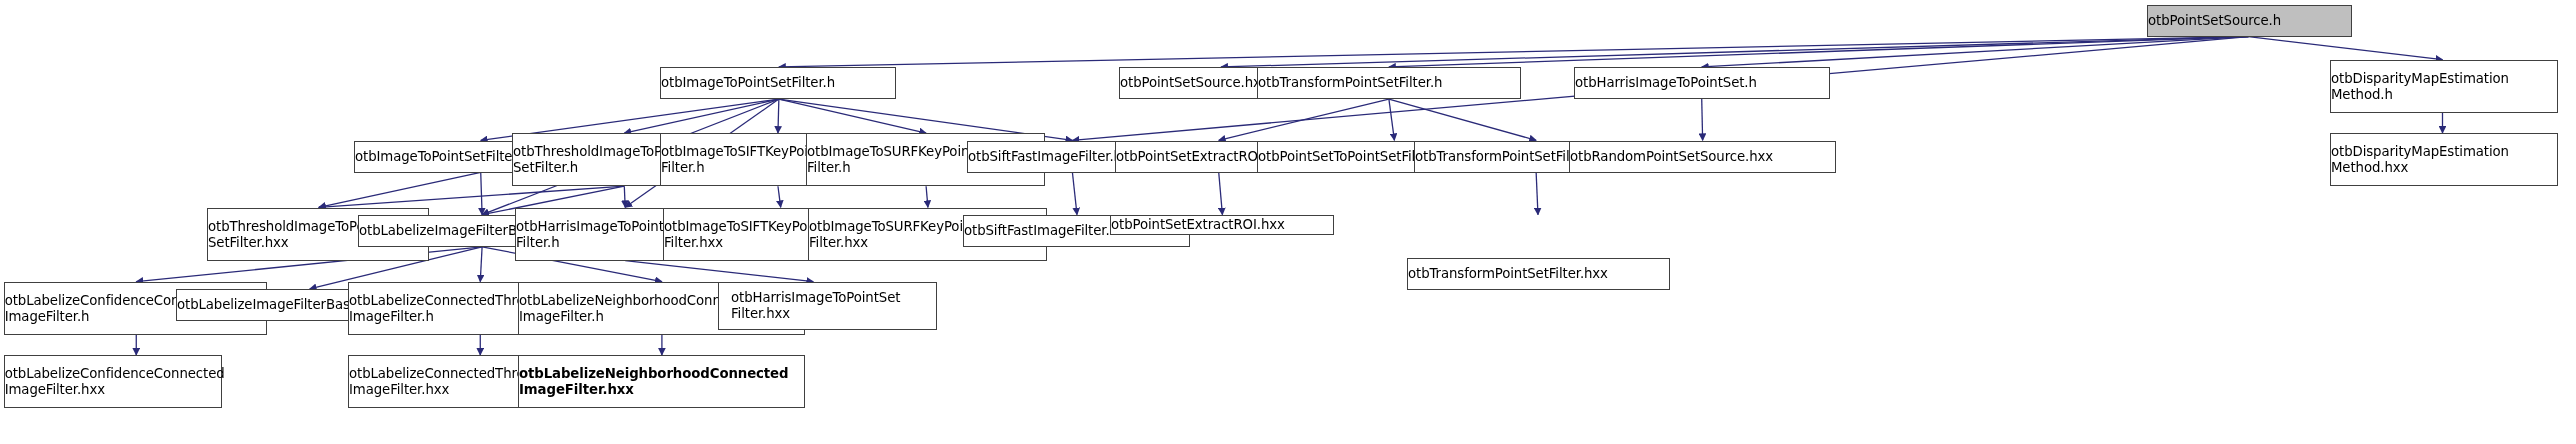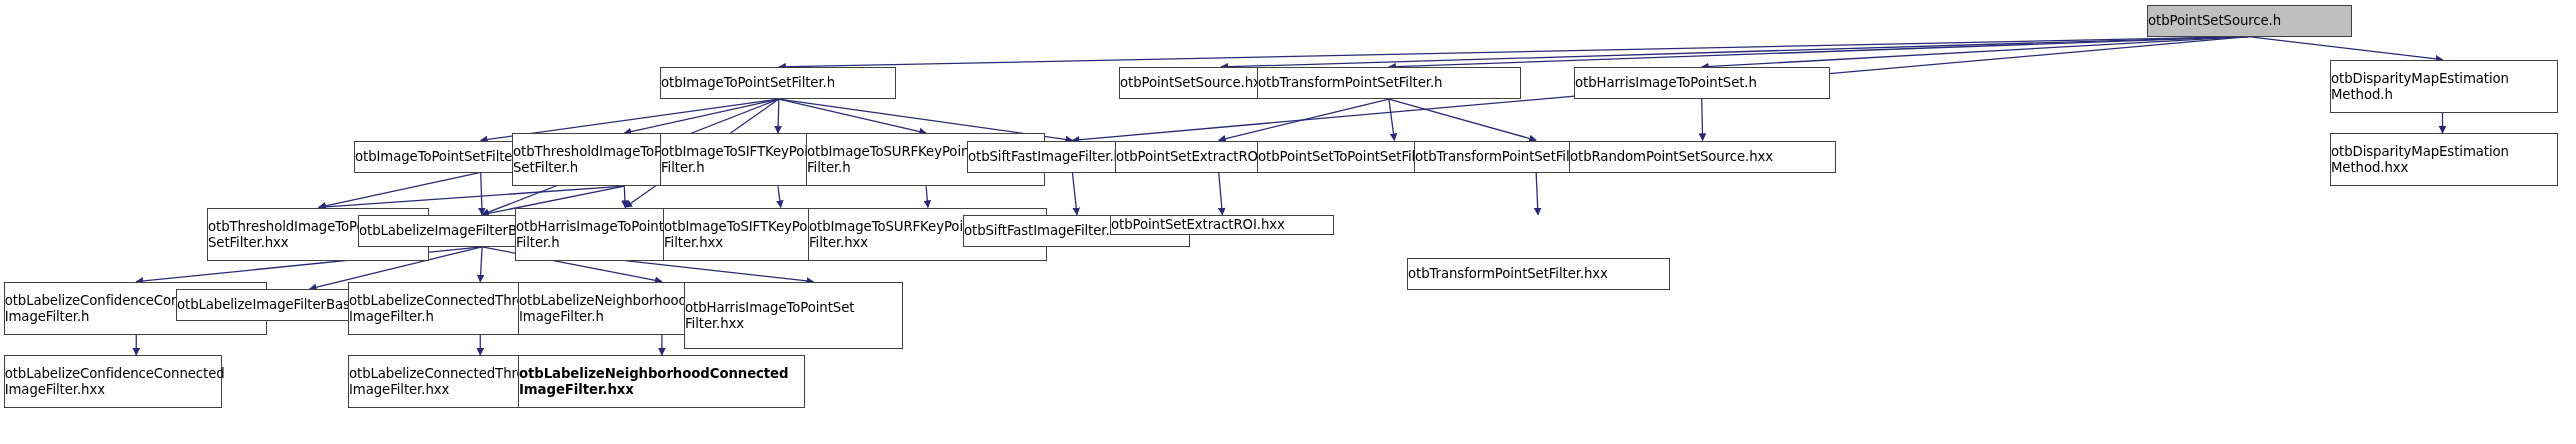--- a/index.html
+++ b/index.html
@@ -122,21 +122,21 @@
       <div class="node" style="left: 963px; top: 215px; width: 227px; height: 32px;"><span class="lbl">otbSiftFastImageFilter.hxx</span></div>
       <div class="node" style="left: 1110px; top: 215px; width: 224px; height: 20px;"><span class="lbl">otbPointSetExtractROI.hxx</span></div>
       <div class="node" style="left: 1407px; top: 215px; width: 263px; height: 32px; margin-top: 43px;"><span class="lbl">otbTransformPointSetFilter.hxx</span></div>
       <div class="node" style="left: 3.7px; top: 282px; width: 263px; height: 53px;"><span class="lbl">otbLabelizeConfidenceConnected
 ImageFilter.h</span></div>
       <div class="node" style="left: 176px; top: 289px; width: 264px; height: 32px;"><span class="lbl">otbLabelizeImageFilterBase.hxx</span></div>
       <div class="node" style="left: 348px; top: 282px; width: 263px; height: 53px;"><span class="lbl">otbLabelizeConnectedThreshold
 ImageFilter.h</span></div>
       <div class="node" style="left: 518px; top: 282px; width: 287px; height: 53px;"><span class="lbl">otbLabelizeNeighborhoodConnected
 ImageFilter.h</span></div>
-      <div class="node" style="left: 684px; top: 282px; width: 219px; height: 67px;"><span class="lbl">otbHarrisImageToPointSet
+      <div class="node" style="left: 718px; top: 282px; width: 219px; height: 48px; padding-left: 12px;"><span class="lbl">otbHarrisImageToPointSet
 Filter.hxx</span></div>
       <div class="node" style="left: 3.7px; top: 355px; width: 218px; height: 53px;"><span class="lbl">otbLabelizeConfidenceConnected
 ImageFilter.hxx</span></div>
       <div class="node" style="left: 348px; top: 355px; width: 263px; height: 53px;"><span class="lbl">otbLabelizeConnectedThreshold
 ImageFilter.hxx</span></div>
       <div class="node" style="left: 518px; top: 355px; width: 287px; height: 53px; font-weight: bold;"><span class="lbl">otbLabelizeNeighborhoodConnected
 ImageFilter.hxx</span></div>
     </div>
 </div>
 

